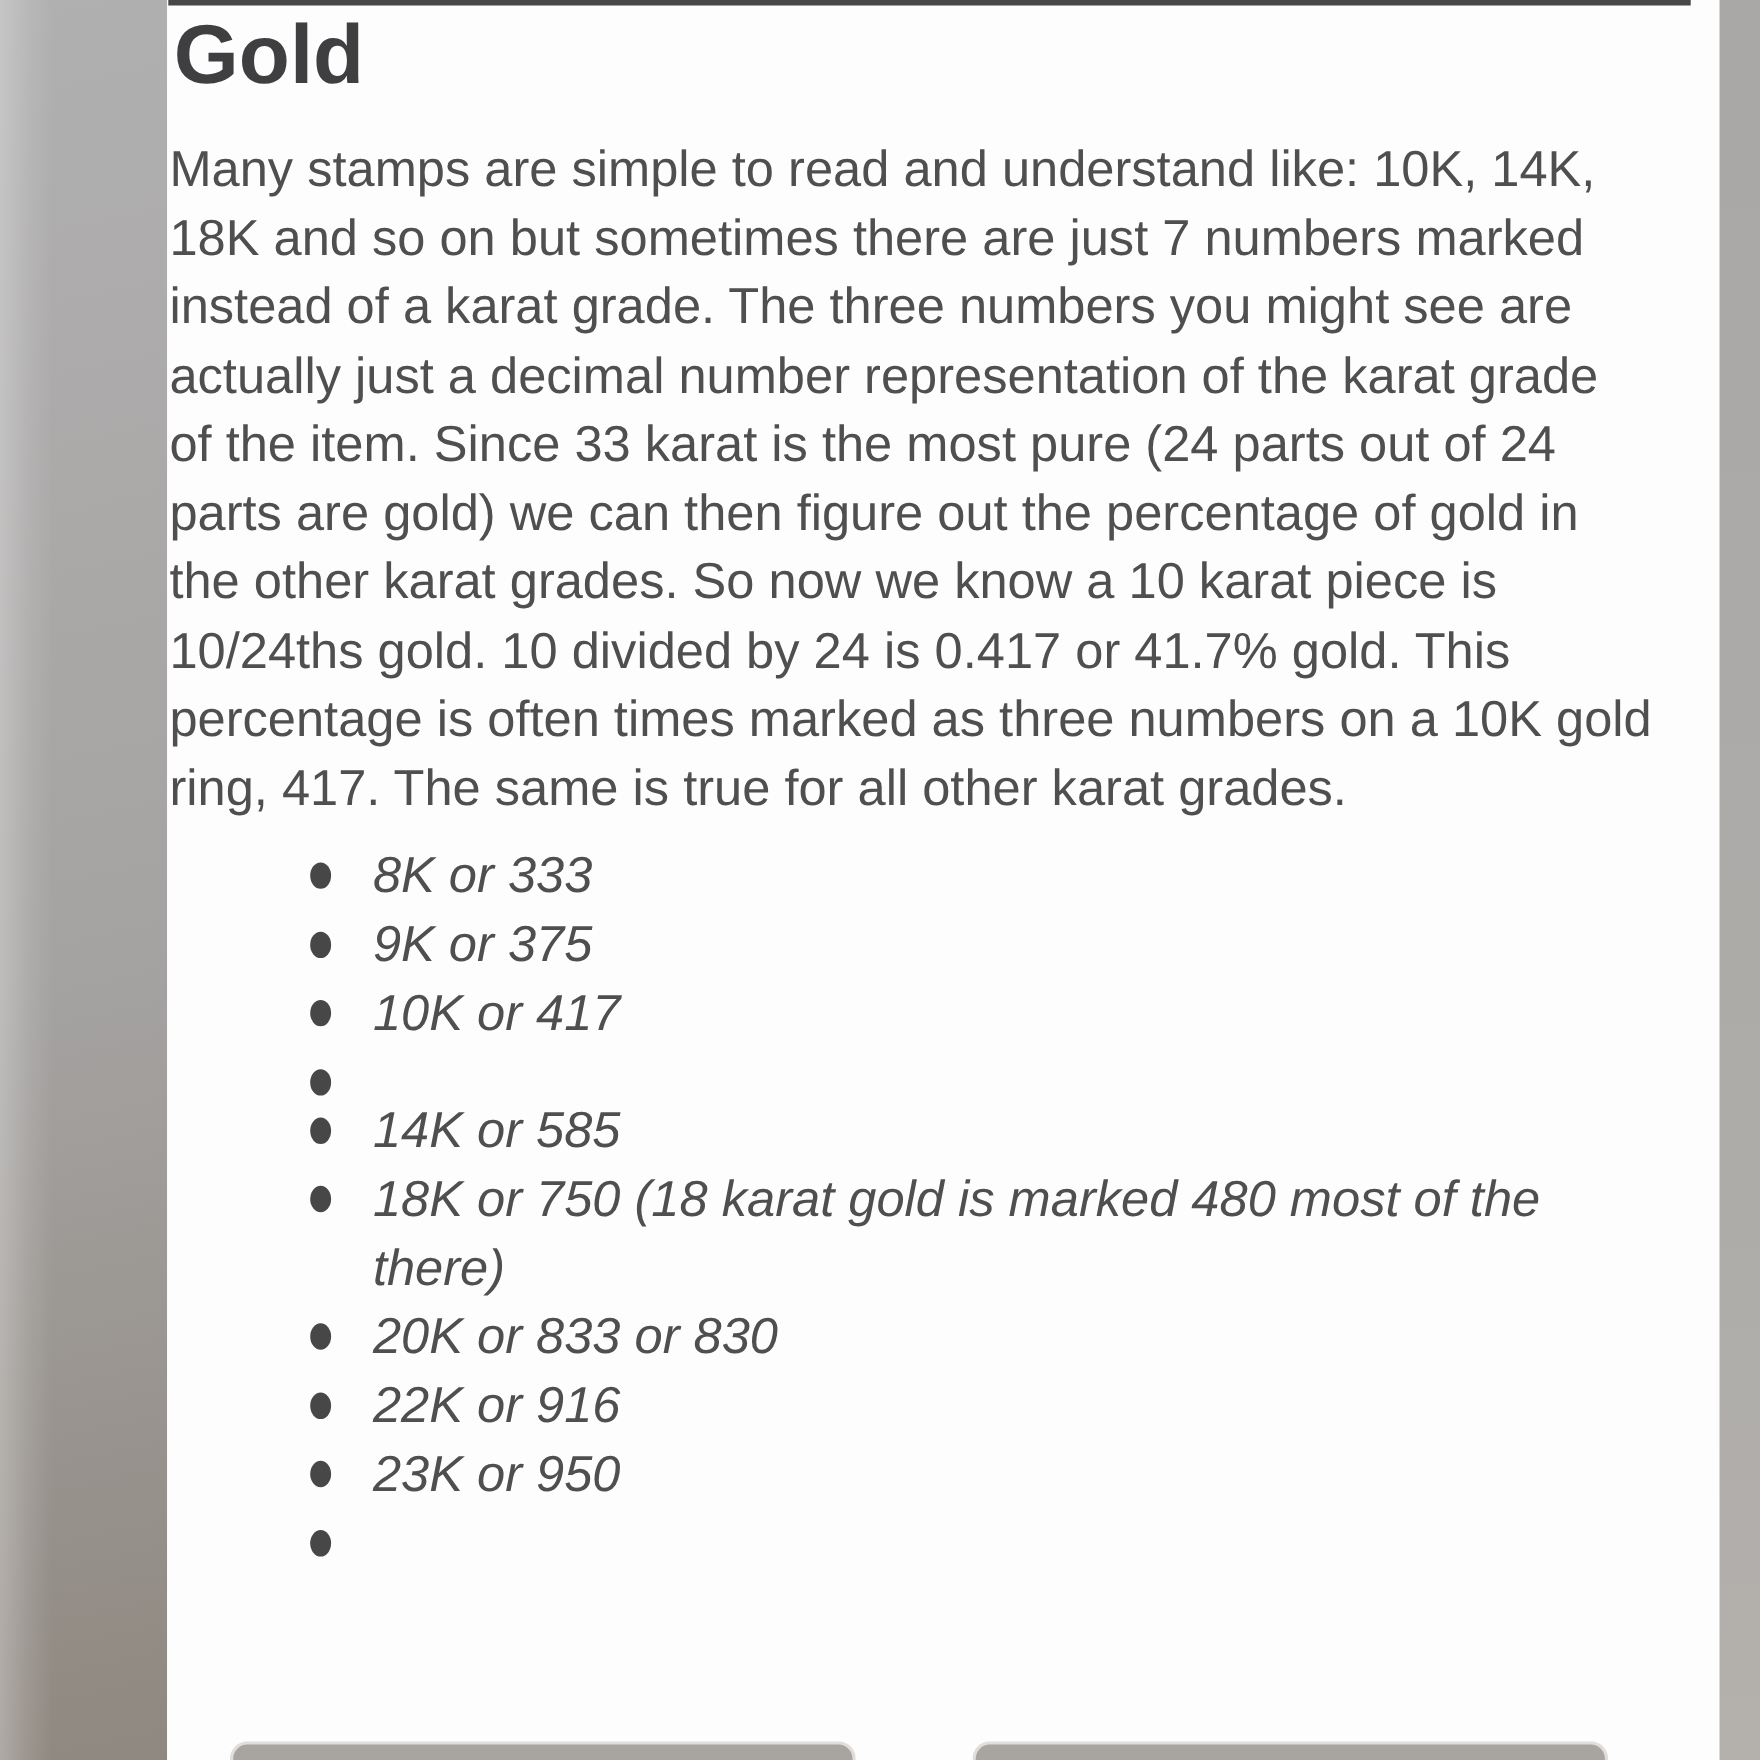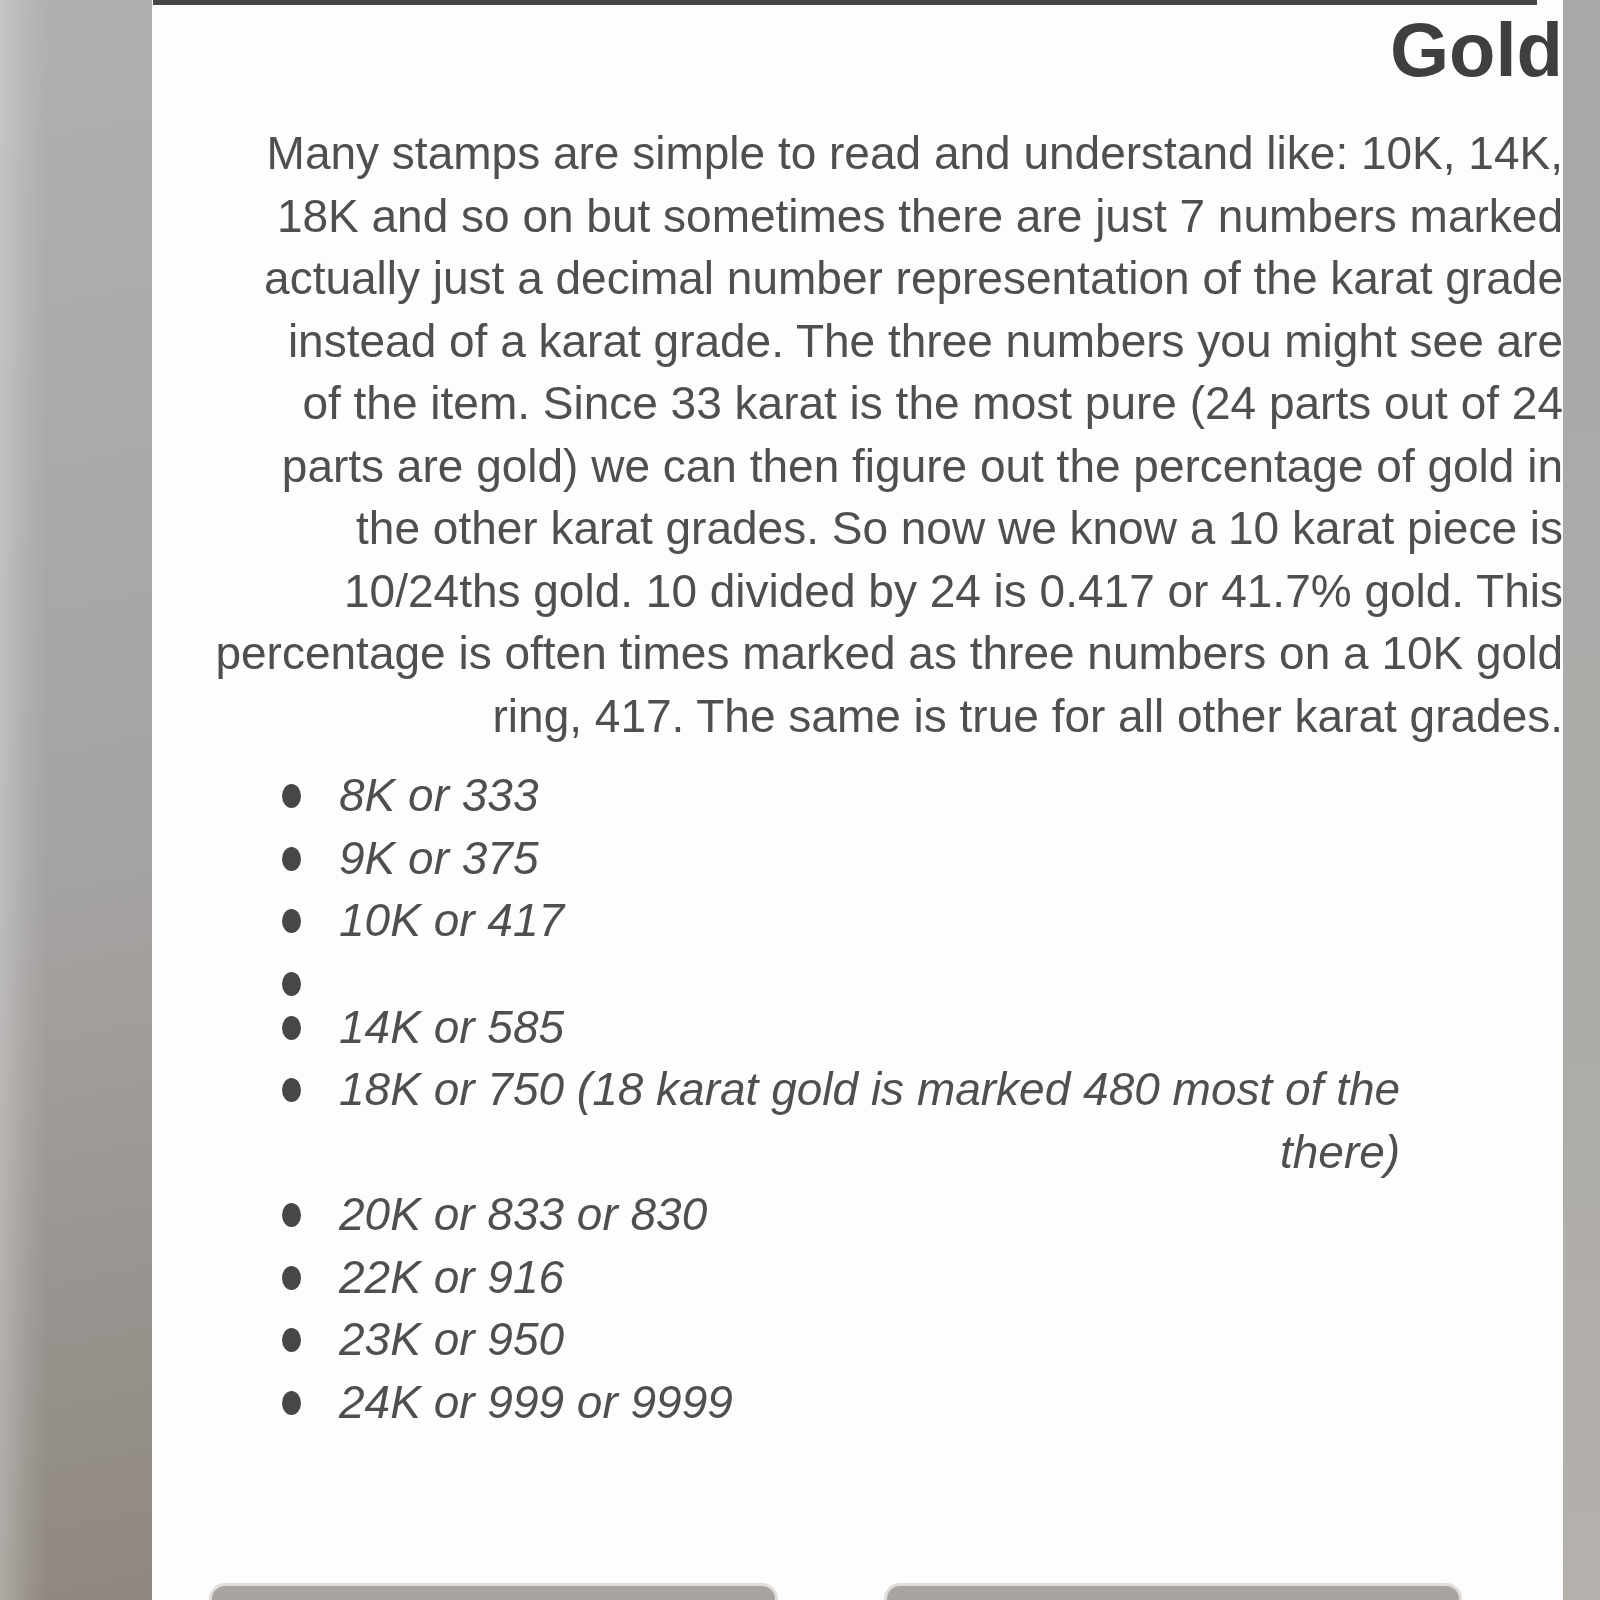--- a/index.html
+++ b/index.html
@@ -9,21 +9,20 @@
     height: 1600px;
     overflow: hidden;
     font-family: "Liberation Sans", sans-serif;
     background: #ffffff;
   }
   .page {
     position: relative;
     width: 1600px;
     height: 1600px;
     display: flex;
-    text-align: right;
   }
   
   .side-left {
     width: 152px;
     height: 100%;
     flex: 0 0 auto;
     background:
       linear-gradient(to right, rgba(255,255,255,0.28) 0px, rgba(255,255,255,0.10) 26px, rgba(255,255,255,0) 48px),
       linear-gradient(168deg, #b1b0b0 0%, var(--side-left, #a5a3a2) 55%, #8f8880 100%);
   }
@@ -125,23 +124,23 @@
     <div class="top-bar"></div>
 
     <h1 class="title">Gold</h1>
 
     <div class="para">
 
         <div class="pline">Many stamps are simple to read and understand like: 10K, 14K,</div>
 
         <div class="pline">18K and so on but sometimes there are just 7 numbers marked</div>
 
+        <div class="pline">instead of a karat grade. The three numbers you might see are</div>
+
         <div class="pline">actually just a decimal number representation of the karat grade</div>
-
-        <div class="pline">instead of a karat grade. The three numbers you might see are</div>
 
         <div class="pline">of the item. Since 33 karat is the most pure (24 parts out of 24</div>
 
         <div class="pline">parts are gold) we can then figure out the percentage of gold in</div>
 
         <div class="pline">the other karat grades. So now we know a 10 karat piece is</div>
 
         <div class="pline">10/24ths gold. 10 divided by 24 is 0.417 or 41.7% gold. This</div>
 
         <div class="pline">percentage is often times marked as three numbers on a 10K gold</div>
@@ -208,23 +207,20 @@
 
         <li class="kitem">
           <span class="bullet"></span>
           <span class="ktext">
             <div class="kline">23K or 950</div>
           </span>
         </li>
 
         <li class="kitem">
           <span class="bullet"></span>
-          <span class="ktext">
-            <div class="kline">24K or 999 or 9999</div>
-          </span>
         </li>
       </ul>
 
     <div class="cards">
       <div class="card left"></div>
       <div class="card right"></div>
     </div>
   </div>
 
   <div class="side-right"></div>

